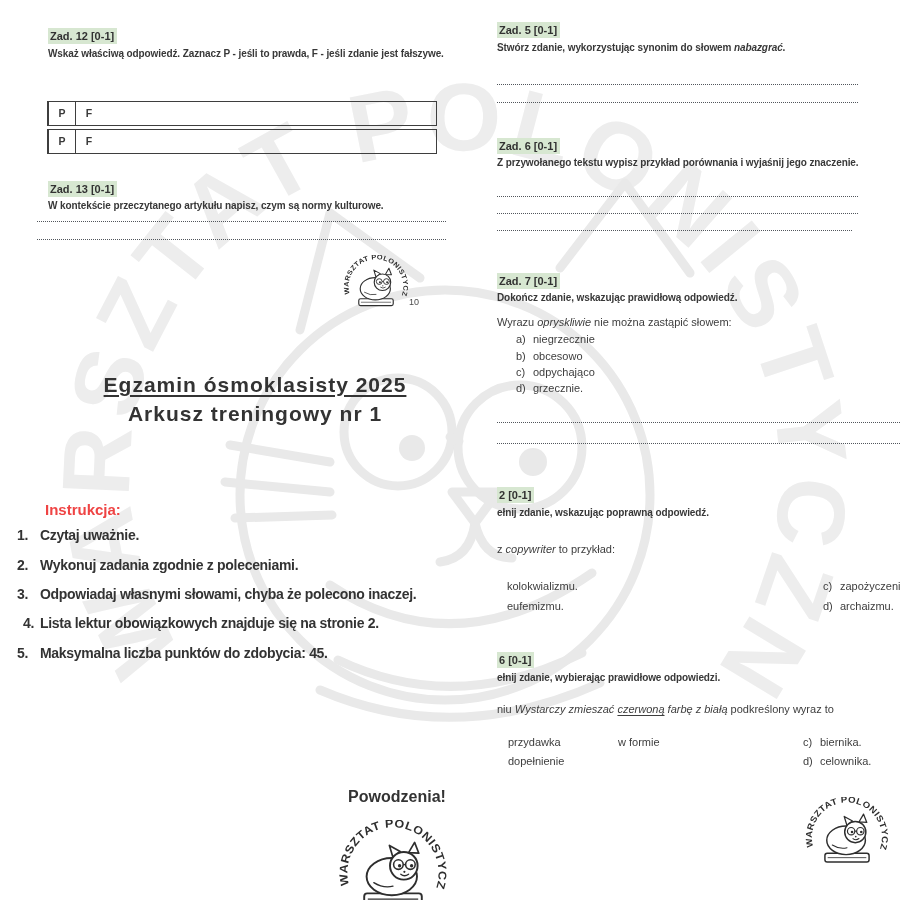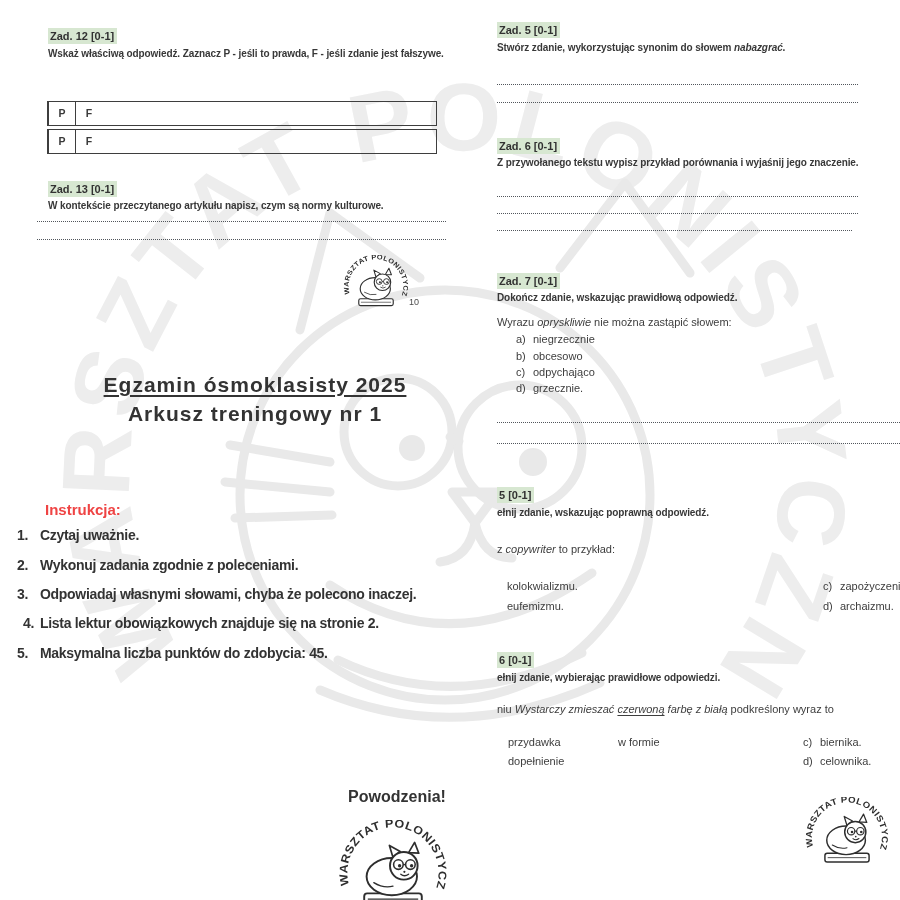--- a/index.html
+++ b/index.html
@@ -171,21 +171,21 @@
 </div>
 <div class="abs opt" style="left:516px;top:366px;">
   <span class="letter">c)</span><span>odpychająco</span>
 </div>
 <div class="abs opt" style="left:516px;top:382px;">
   <span class="letter">d)</span><span>grzecznie.</span>
 </div>
 <div class="abs dotline" style="left:497px;top:422px;width:403px;"></div>
 <div class="abs dotline" style="left:497px;top:443px;width:403px;"></div>
 
-<span class="abs hl" style="left:497px;top:487px;">5 [0-1]</span>
+<span class="abs hl" style="left:497px;top:487px;">2 [0-1]</span>
 <div class="abs prompt" style="left:497px;top:505px;width:400px;">ełnij zdanie, wskazując poprawną odpowiedź.</div>
 <div class="abs stem" style="left:497px;top:542px;width:400px;">
   <span>z </span><span class="it">copywriter</span><span> to przykład:</span>
 </div>
 <div class="abs opt" style="left:507px;top:580px;"><span>kolokwializmu.</span></div>
 <div class="abs opt" style="left:507px;top:600px;"><span>eufemizmu.</span></div>
 <div class="abs opt" style="left:823px;top:580px;">
   <span class="letter">c)</span><span>zapożyczenia.</span>
 </div>
 <div class="abs opt" style="left:823px;top:600px;">

